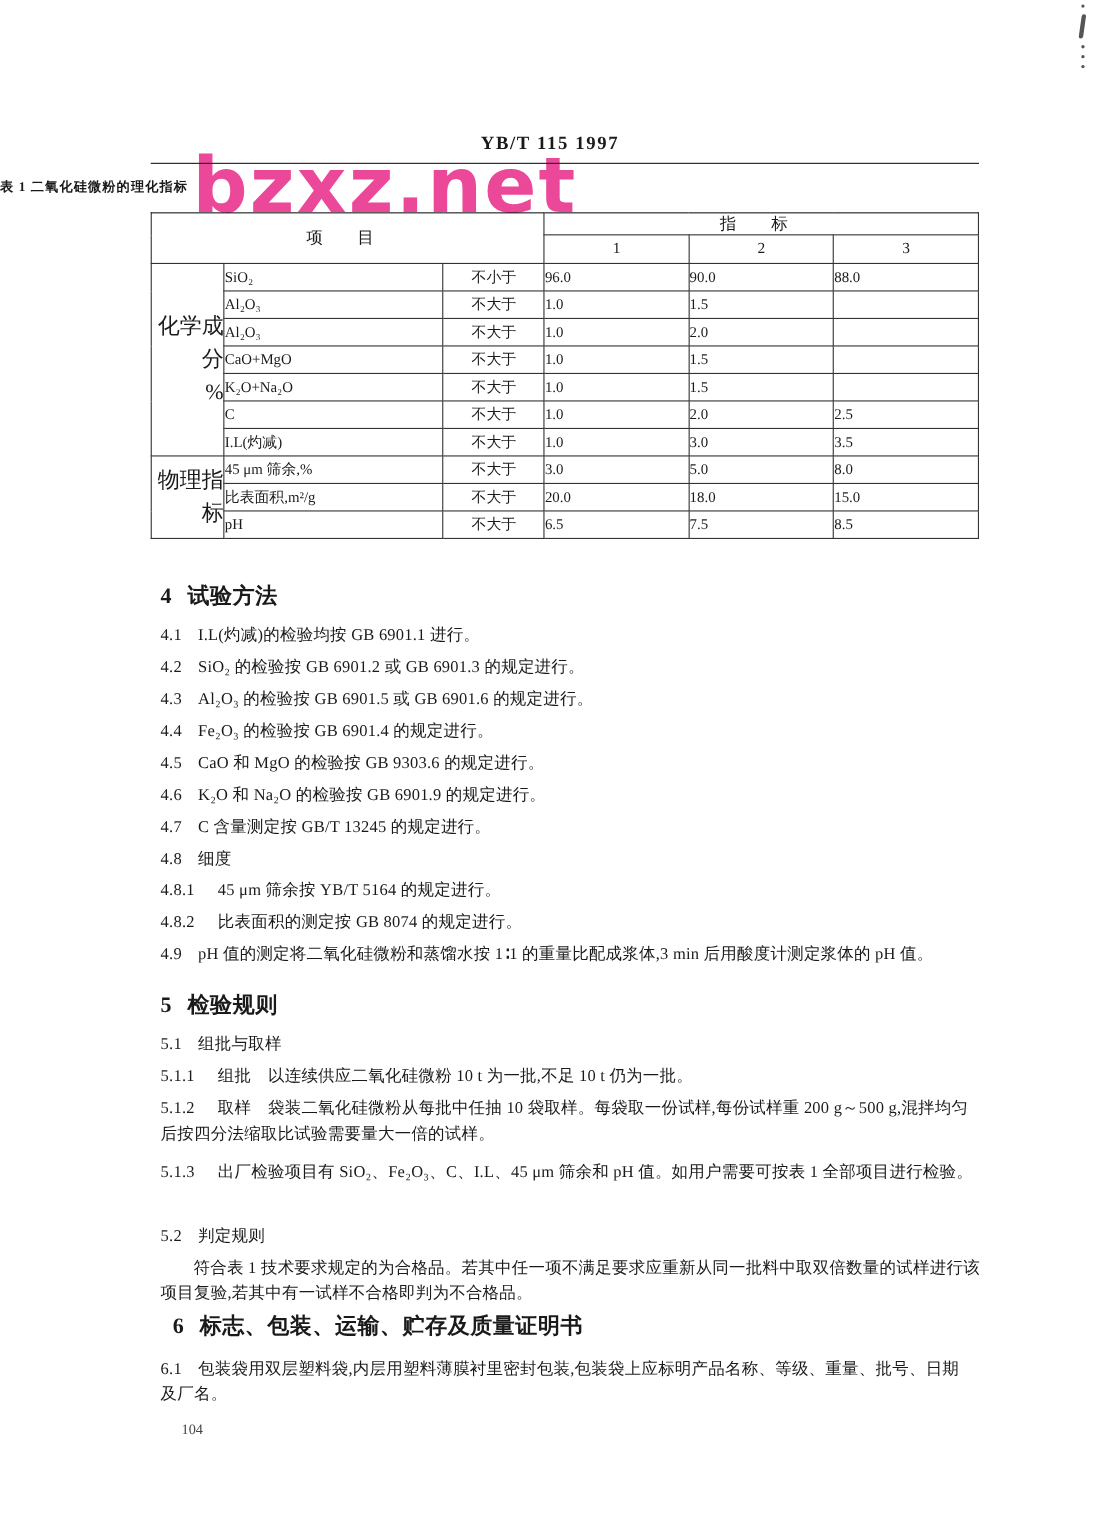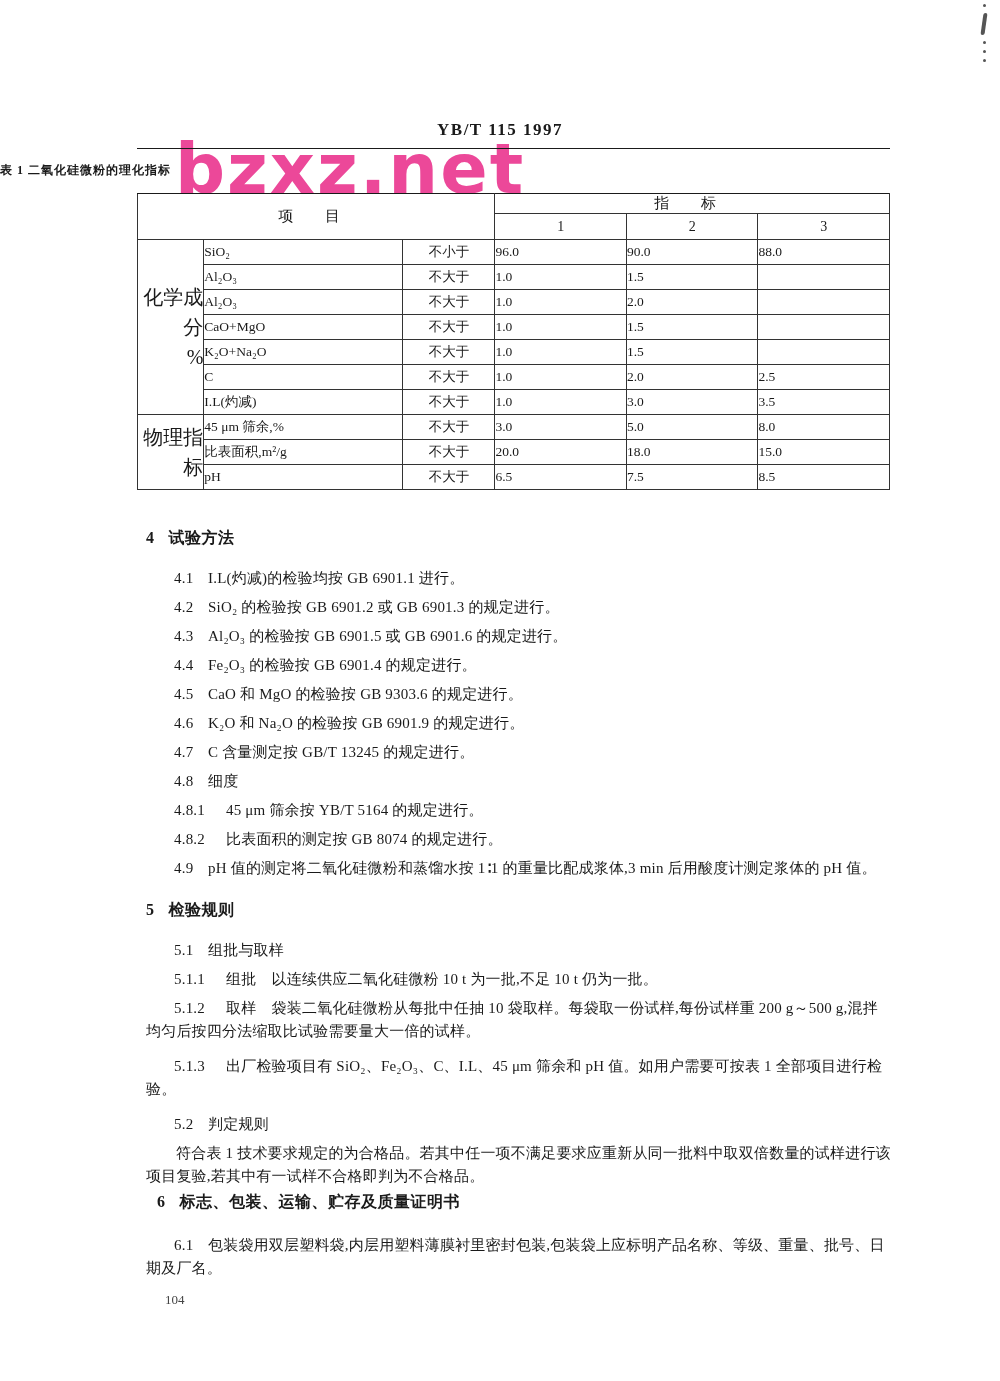--- a/index.html
+++ b/index.html
@@ -71,30 +71,30 @@
   .c-name{width:200px;padding-left:10px;height:24px;}
   .c-rel{width:92px;text-align:center;}
   .c-val{width:132px;}
   .hdr-item{text-align:center;font-size:15px;letter-spacing:14px;padding-left:14px;}
   .hdr-index{text-align:center;font-size:15px;letter-spacing:14px;padding-left:14px;}
   .hdr-num{text-align:center;font-size:14px;height:25px;}
   .grp{text-align:right;line-height:1.5;font-size:20px;}
 
   
   .sec-h{
-    position:absolute;font-weight:bold;font-size:16px;
+    position:absolute;font-weight:bold;font-size:20px;
     font-family:"DejaVu Sans","Liberation Sans",sans-serif;
     letter-spacing:0.5px;
   }
   .sec-h .num{margin-right:14px;font-family:"Liberation Serif",serif;}
   .para{
     position:absolute;font-size:15px;line-height:1.55;
     letter-spacing:0.2px;white-space:nowrap;
   }
-  .para .num{display:inline-block;min-width:34px;margin-left:28px;}
+  .para .num{display:inline-block;min-width:34px;}
   .para.wrap{white-space:normal;width:746px;}
   .indent{display:inline-block;width:30px;}
   .pagenum{
     position:absolute;left:165px;top:1292px;
     font-size:13px;color:#444;
   }
 </style>
 </head>
 <body>
 

